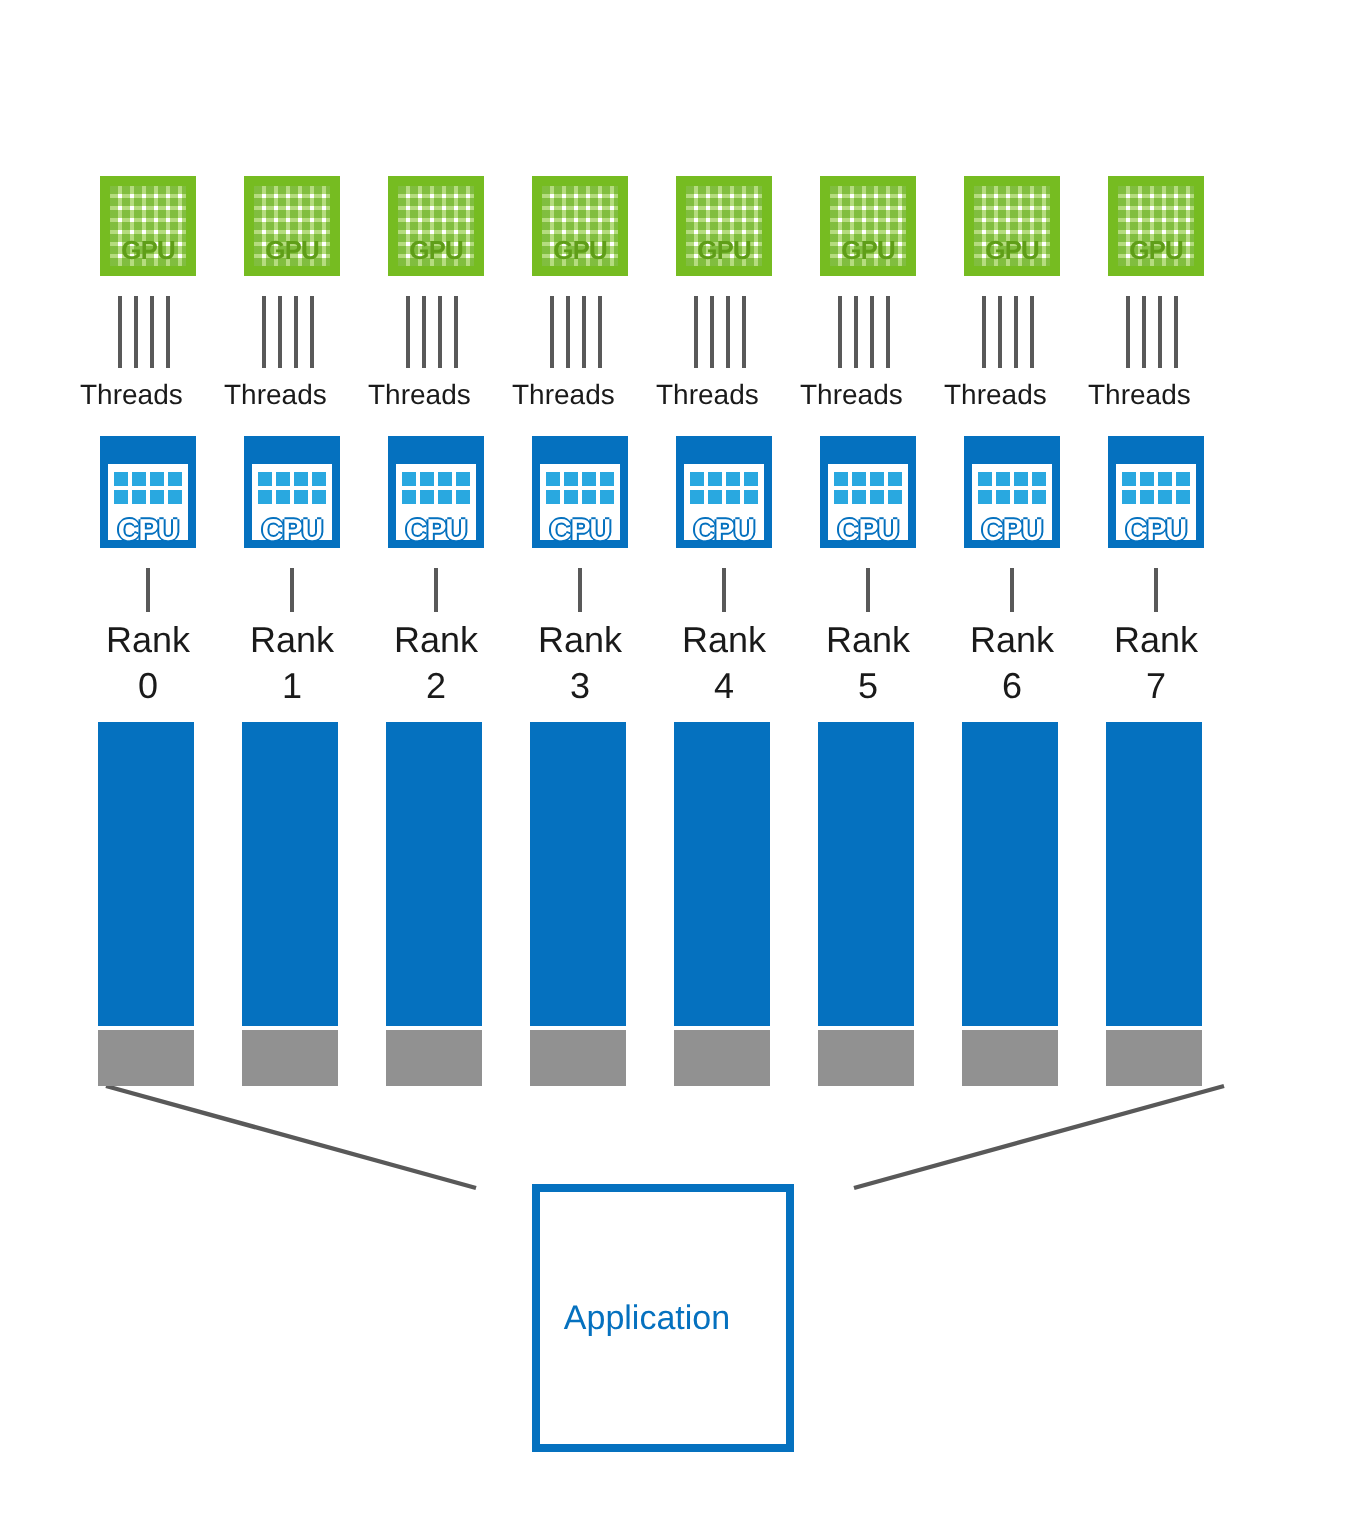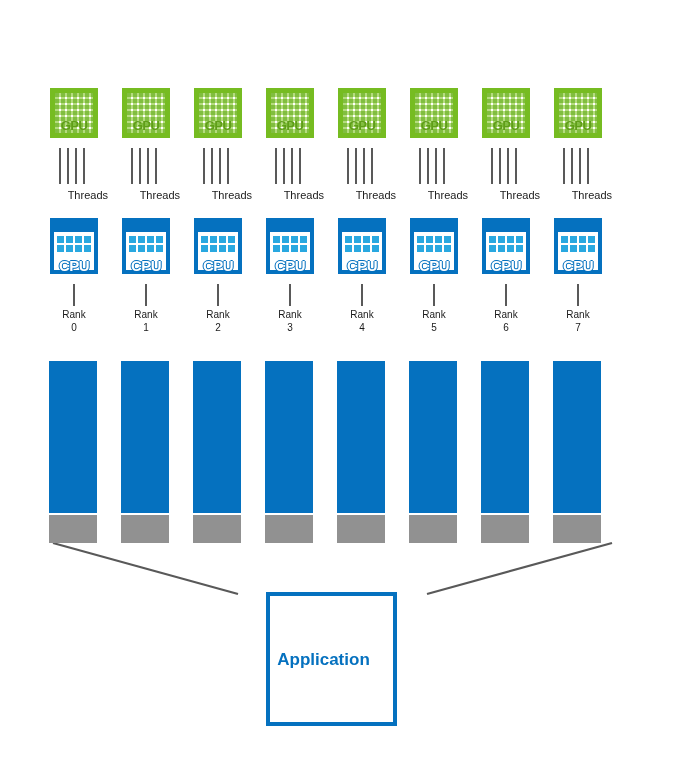--- a/index.html
+++ b/index.html
@@ -85,22 +85,22 @@
   .thread-lines i:nth-child(1) { left: 0px; }
   .thread-lines i:nth-child(2) { left: 8px; }
   .thread-lines i:nth-child(3) { left: 16px; }
   .thread-lines i:nth-child(4) { left: 24px; }
 
   .threads-label {
     position: absolute;
     left: -8px;
     top: 190px;
     width: 68px;
-    text-align: right;
-    font-size: 11px;
+    text-align: left;
+    font-size: 14px;
     color: #1a1a1a;
     line-height: 1;
   }
 
   
   .cpu-icon {
     position: absolute;
     left: 2px;
     top: 218px;
     width: 48px;
@@ -156,21 +156,21 @@
     width: 2px;
     height: 22px;
     background: #595959;
   }
   .rank-label {
     position: absolute;
     left: -8px;
     top: 309px;
     width: 68px;
     text-align: center;
-    font-size: 10px;
+    font-size: 18px;
     color: #1a1a1a;
     line-height: 1.25;
   }
   .rank-label .rank-word { display: block; }
   .rank-label .rank-num  { display: block; }
 
   
   .bar-blue {
     position: absolute;
     left: 1px;
@@ -210,21 +210,21 @@
     box-sizing: border-box;
   }
   .app-label {
     position: absolute;
     left: 0;
     right: 16px;
     top: 50%;
     transform: translateY(-50%);
     text-align: center;
     font-size: 17px;
-    font-weight: bold;
+    font-weight: normal;
     color: #0571bf;
     line-height: 1;
   }
 </style>
 </head>
 <body>
 
 <div id="diagram">
 
   <svg class="link-svg" viewBox="0 0 675 758" width="675" height="758" xmlns="http://www.w3.org/2000/svg">

